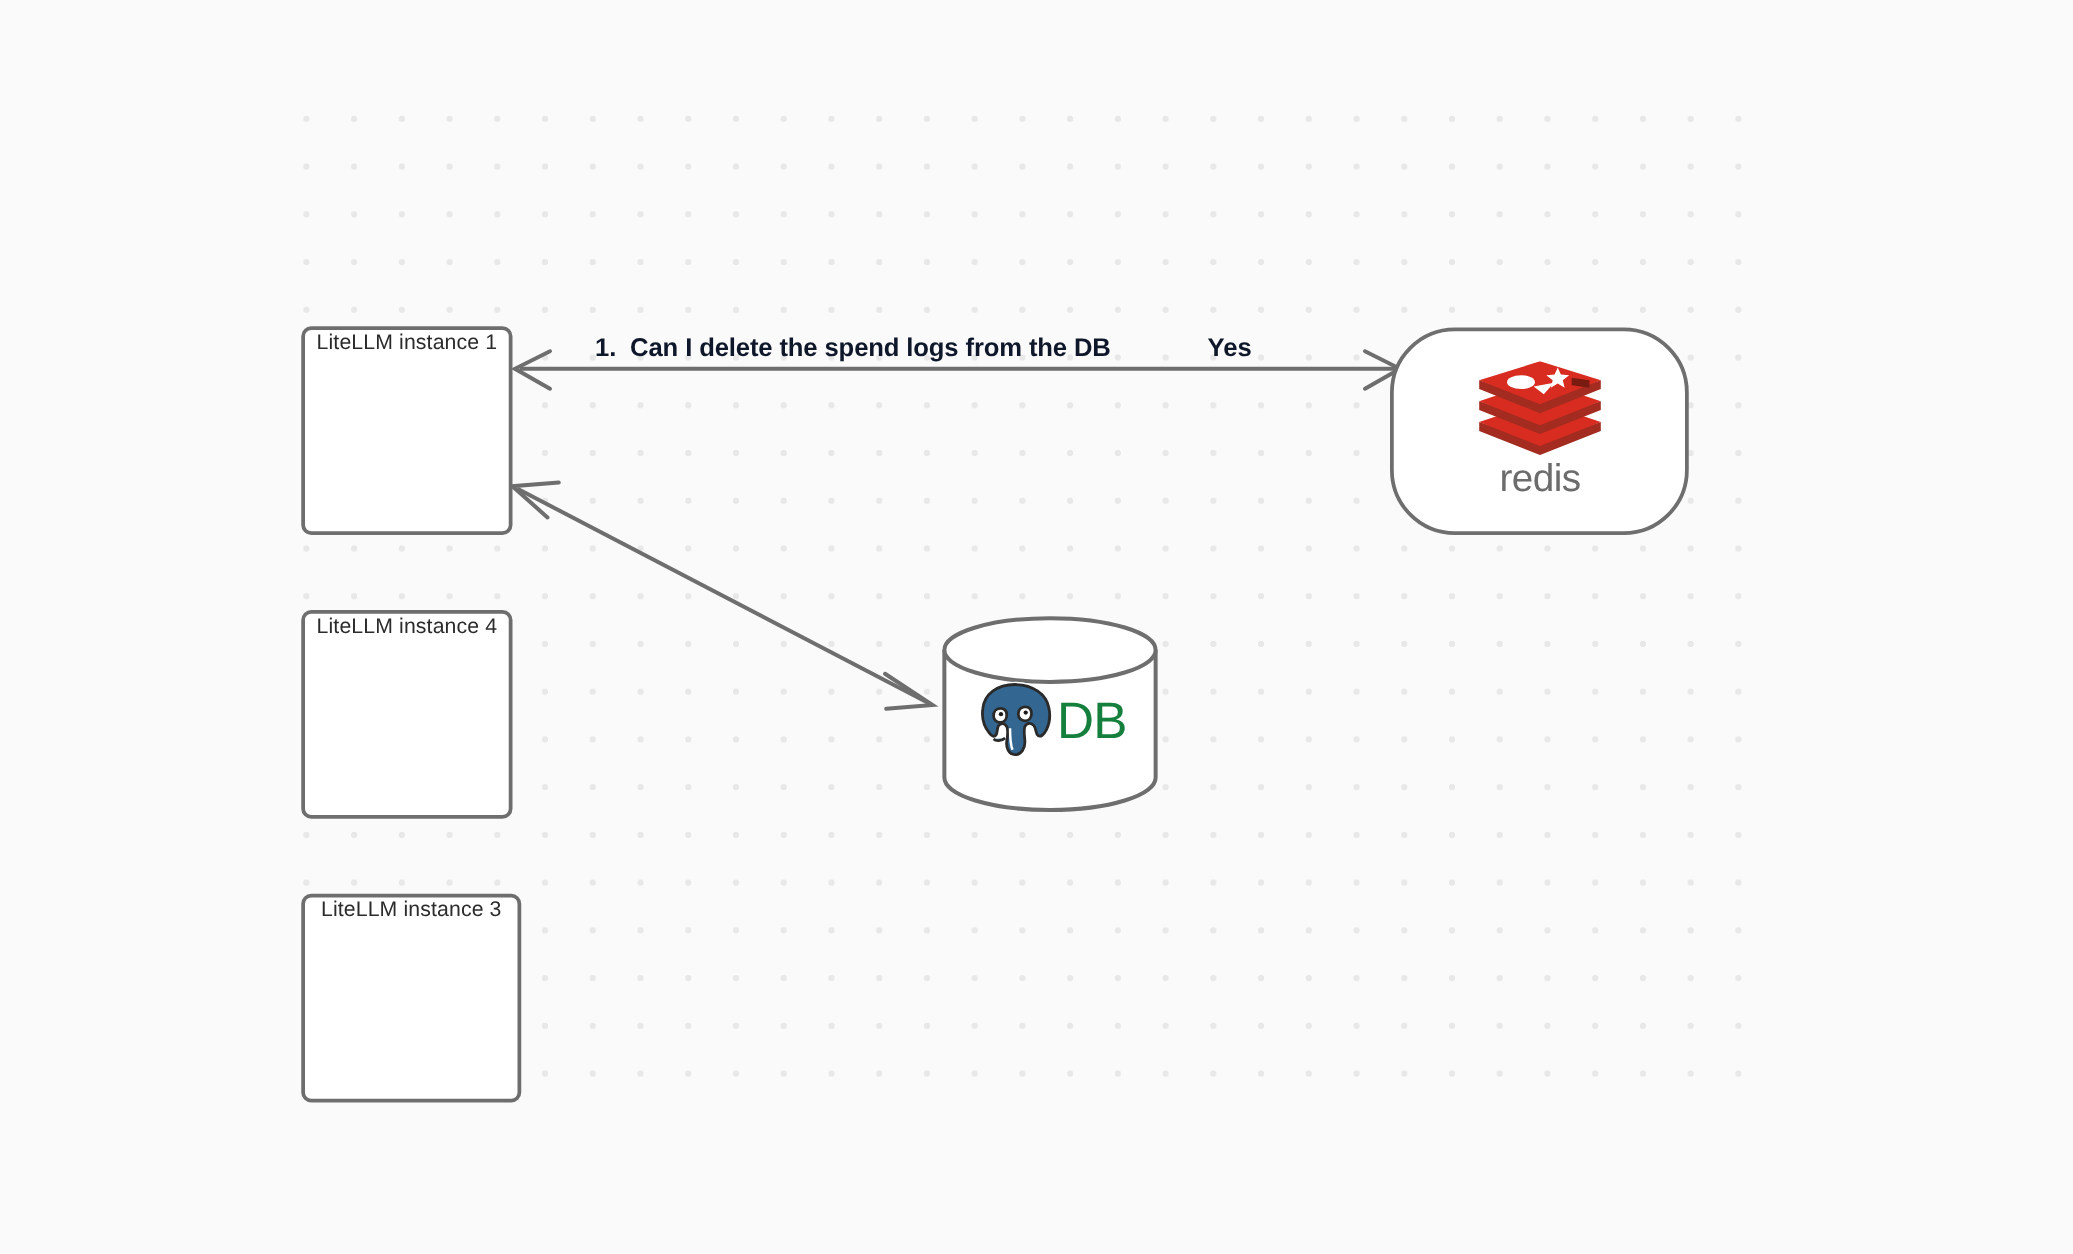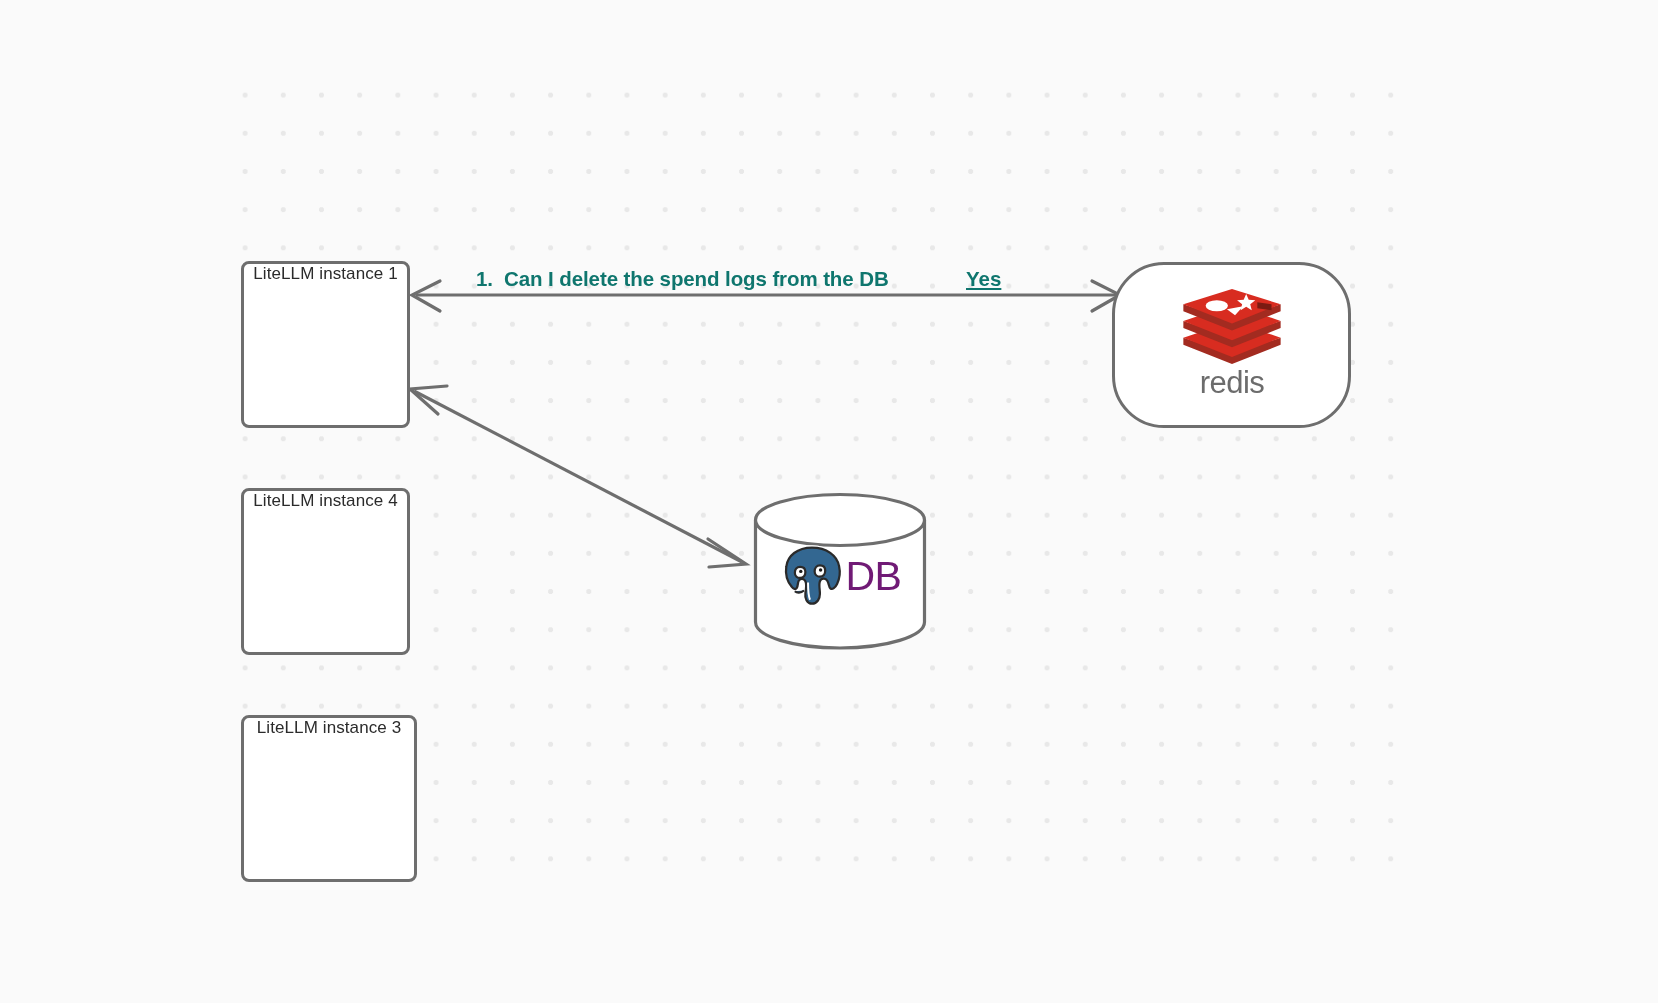--- a/index.html
+++ b/index.html
@@ -100,54 +100,53 @@
     left: 0; top: 44px;
     width: 174px;
     height: 80px;
     display: flex;
     align-items: center;
     justify-content: center;
   }
   #pg-elephant { width: 66px; height: 66px; display: block; margin-right: 1px; }
   #db-text {
     font-size: 41px;
-    color: #701a75;
+    color: #15803d;
     font-family: "Liberation Sans", sans-serif;
     letter-spacing: -0.5px;
   }
 
   
   #connectors {
     position: absolute;
     left: 0; top: 0;
     width: 1658px;
     height: 1003px;
     pointer-events: none;
   }
 
   
   .edge-label {
     position: absolute;
     font-family: "Liberation Sans", sans-serif;
     font-weight: bold;
-    color: #0f766e;
+    color: #0f172a;
     white-space: pre;
     user-select: none;
   }
   #edge-label-1 {
     left: 476px;
     top: 267px;
     font-size: 20.5px;
     letter-spacing: -0.1px;
   }
   #edge-label-1-answer {
     left: 966px;
     top: 267px;
     font-size: 20.5px;
-    text-decoration: underline;
   }
   #edge-label-2 {
     left: 553px;
     top: 433px;
     font-size: 20.5px;
     letter-spacing: -0.1px;
   }
 </style>
 </head>
 <body>

